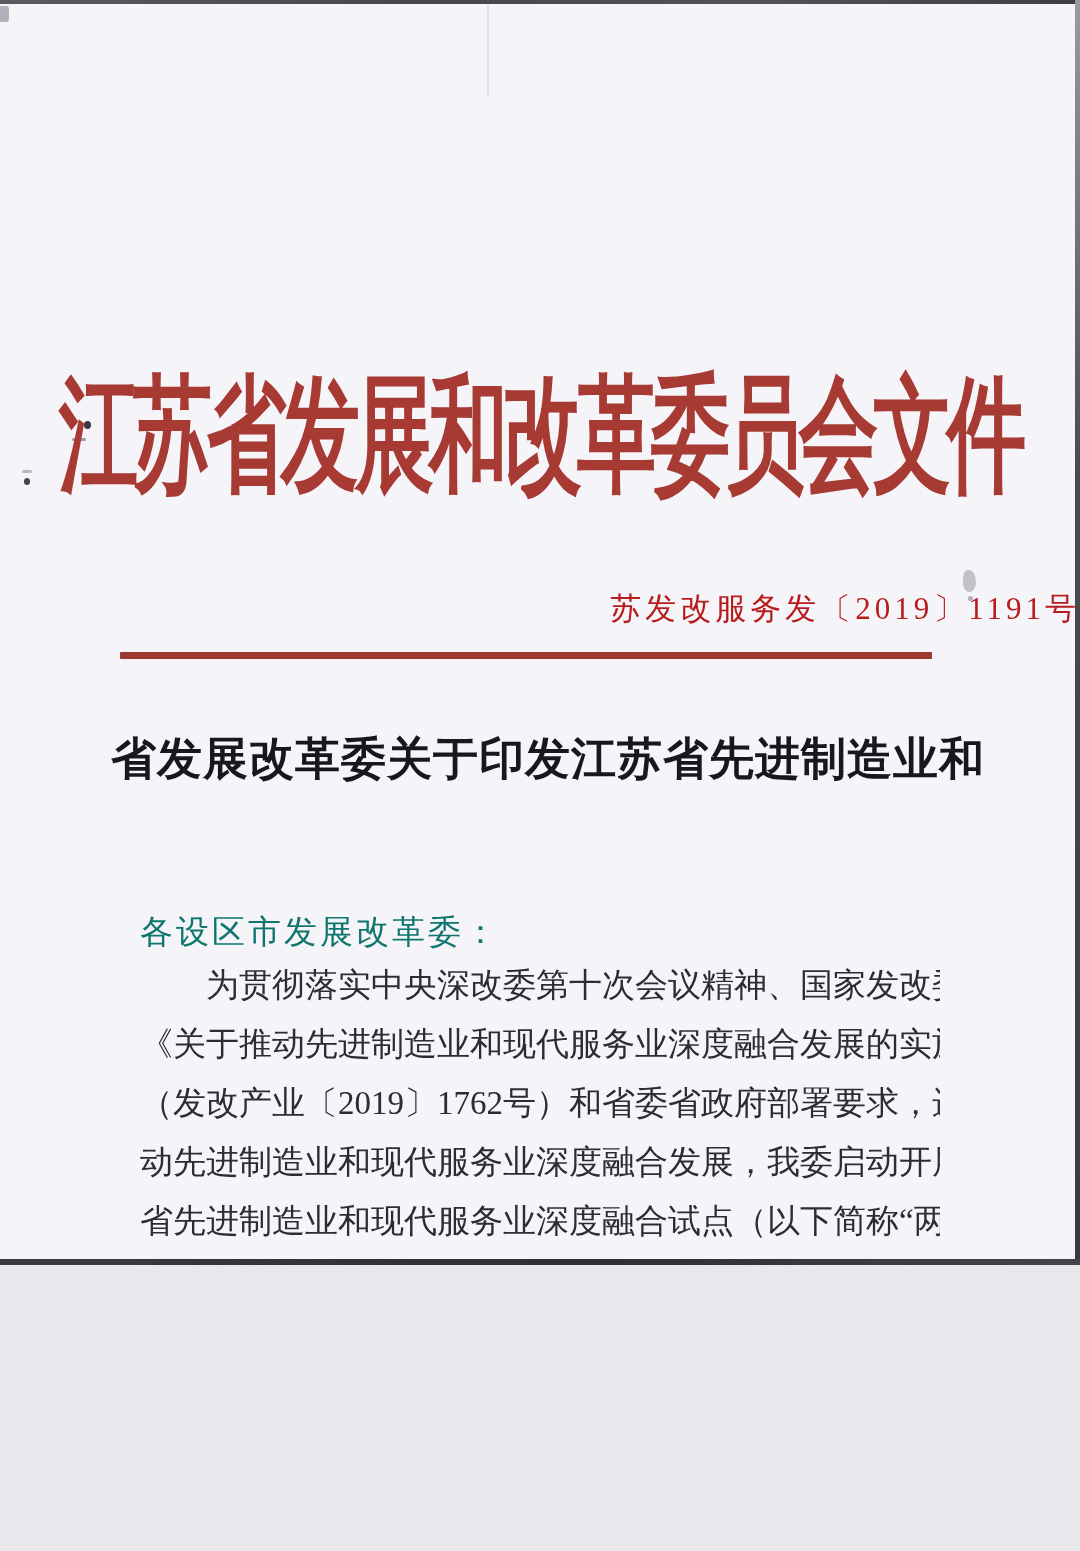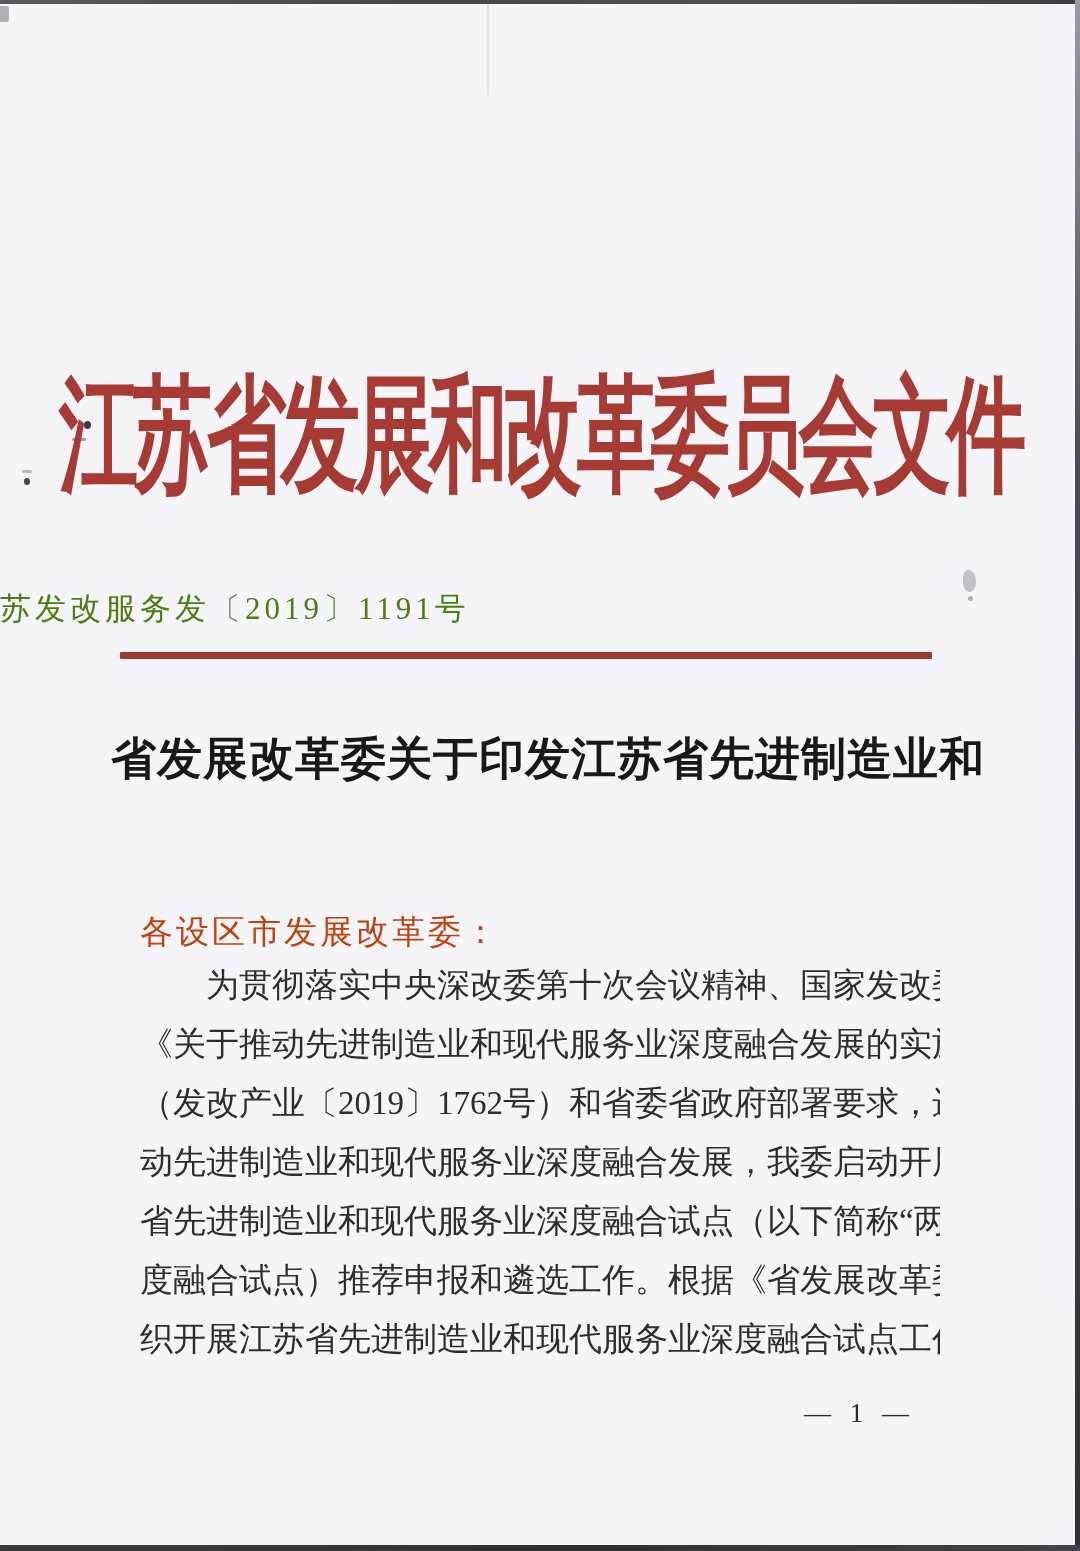--- a/index.html
+++ b/index.html
@@ -4,21 +4,21 @@
 <style>
   html, body {
     margin: 0;
     padding: 0;
     background: #e8e8ec;
     font-family: "Liberation Serif", "DejaVu Serif", serif;
   }
   .page {
     position: relative;
     width: 1080px;
-    height: 1551px;
+    height: 1265px;
     margin: 0 auto;
     background: #f5f4f8;
     overflow: hidden;
   }
   
   .edge-top {
     position: absolute; top: 0; left: 0; width: 1080px; height: 4px;
     background: linear-gradient(90deg, #5a5a62, #46464e 40%, #52525a 70%, #3e3e46);
   }
   .edge-bottom {
@@ -46,24 +46,24 @@
     color: #a83a34;
     transform: scaleY(1.6);
     transform-origin: center top;
     white-space: nowrap;
   }
   .doc-number {
     position: absolute;
     top: 588px;
     left: 0;
     width: 1080px;
-    text-align: left;
+    text-align: right;
     font-size: 31px;
     letter-spacing: 4px;
-    color: #4d7c0f;
+    color: #b91c1c;
   }
   .red-divider {
     position: absolute;
     top: 652px;
     left: 120px;
     width: 812px;
     height: 7px;
     background: #9d3833;
     border-radius: 1px;
   }
@@ -82,21 +82,21 @@
     padding-left: 8px;
   }
   
   .salutation {
     position: absolute;
     top: 910px;
     left: 140px;
     width: 800px;
     font-size: 33px;
     letter-spacing: 3px;
-    color: #c2410c;
+    color: #0f766e;
   }
   .body-block {
     position: absolute;
     top: 956px;
     left: 140px;
     width: 800px;
     font-size: 33px;
     line-height: 59px;
     color: #2c2c33;
   }

